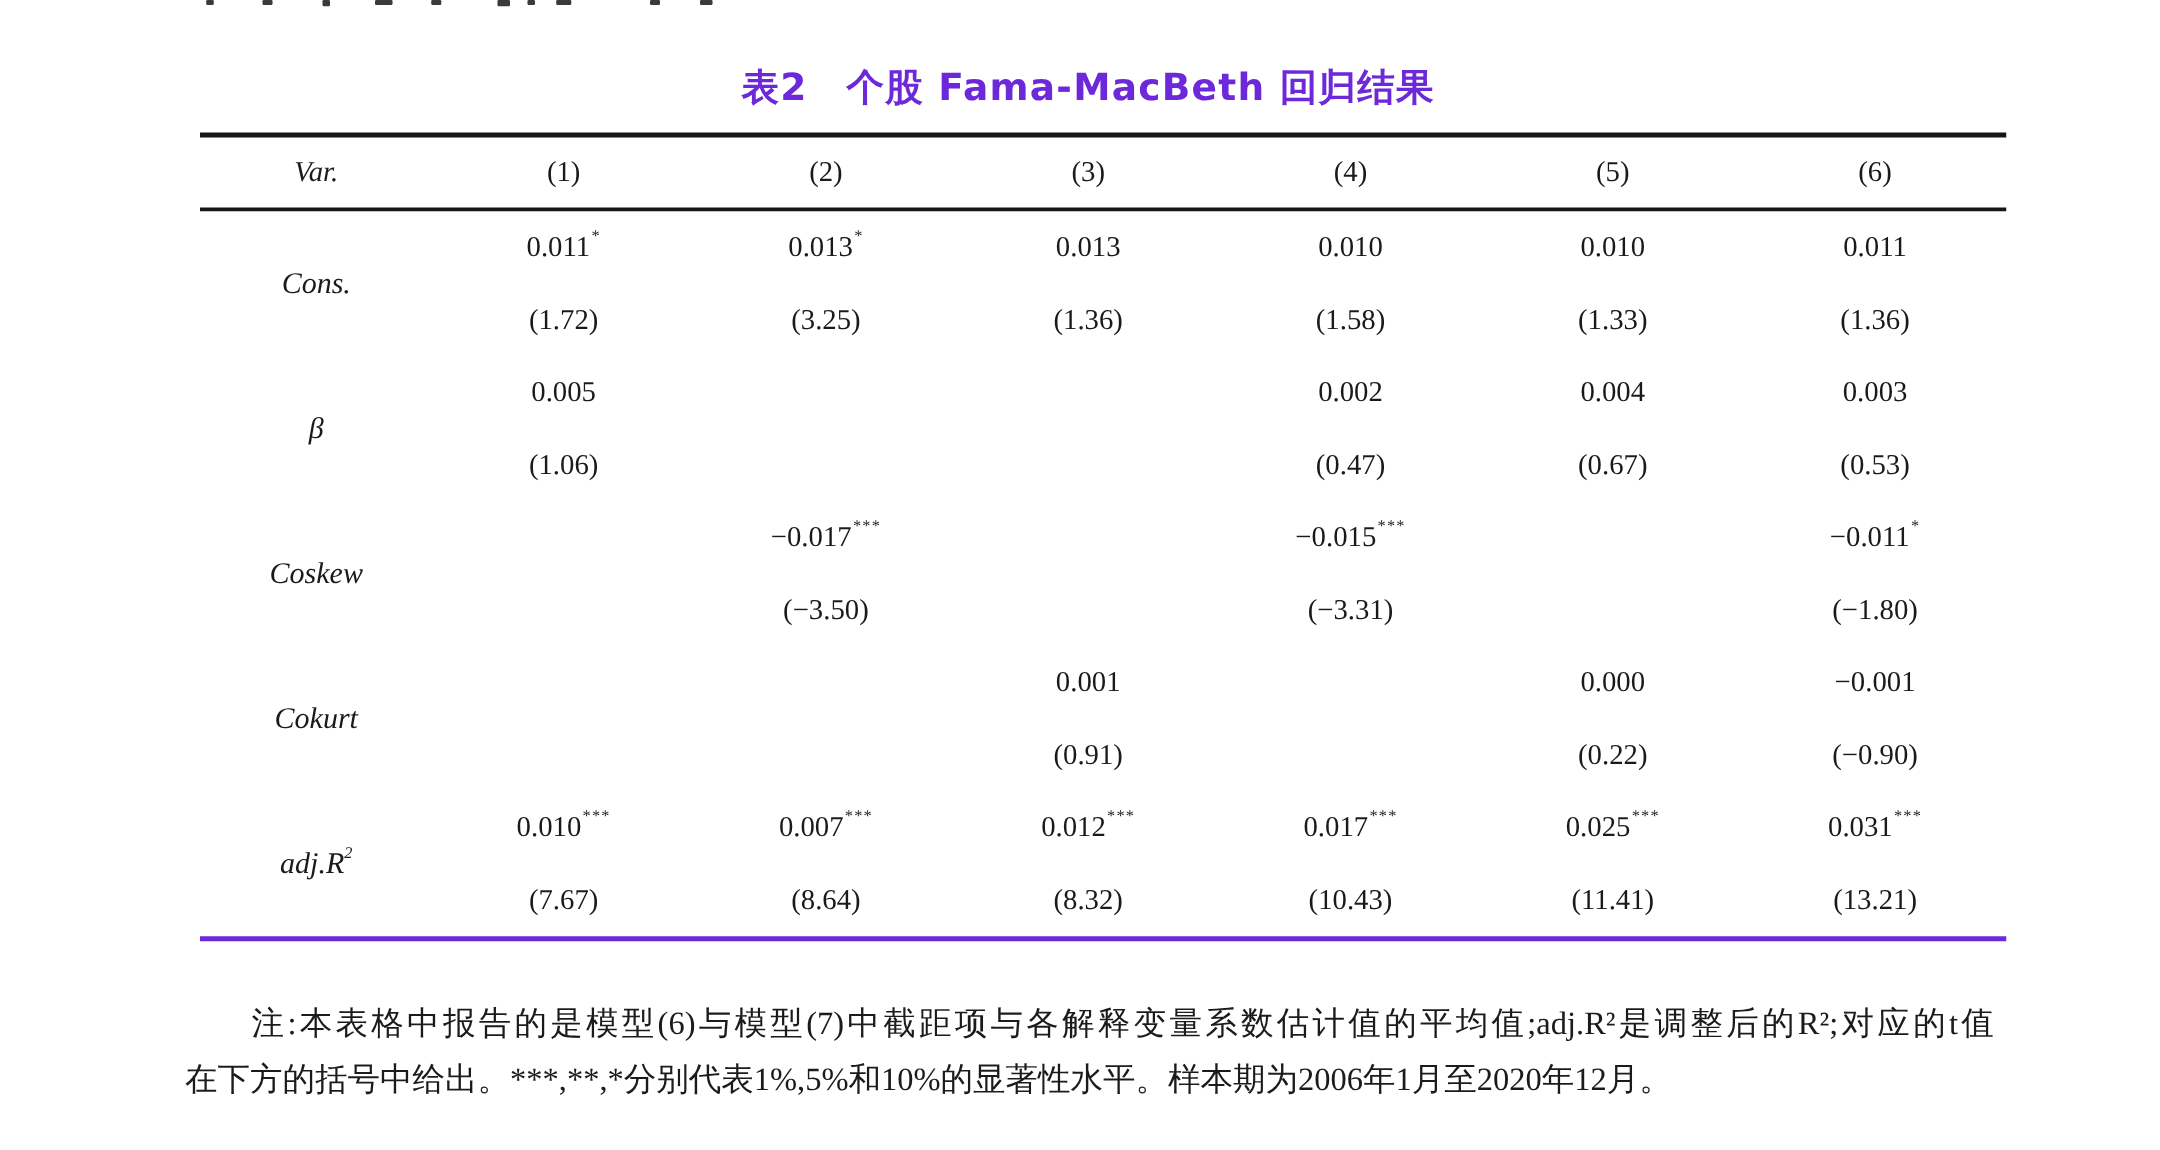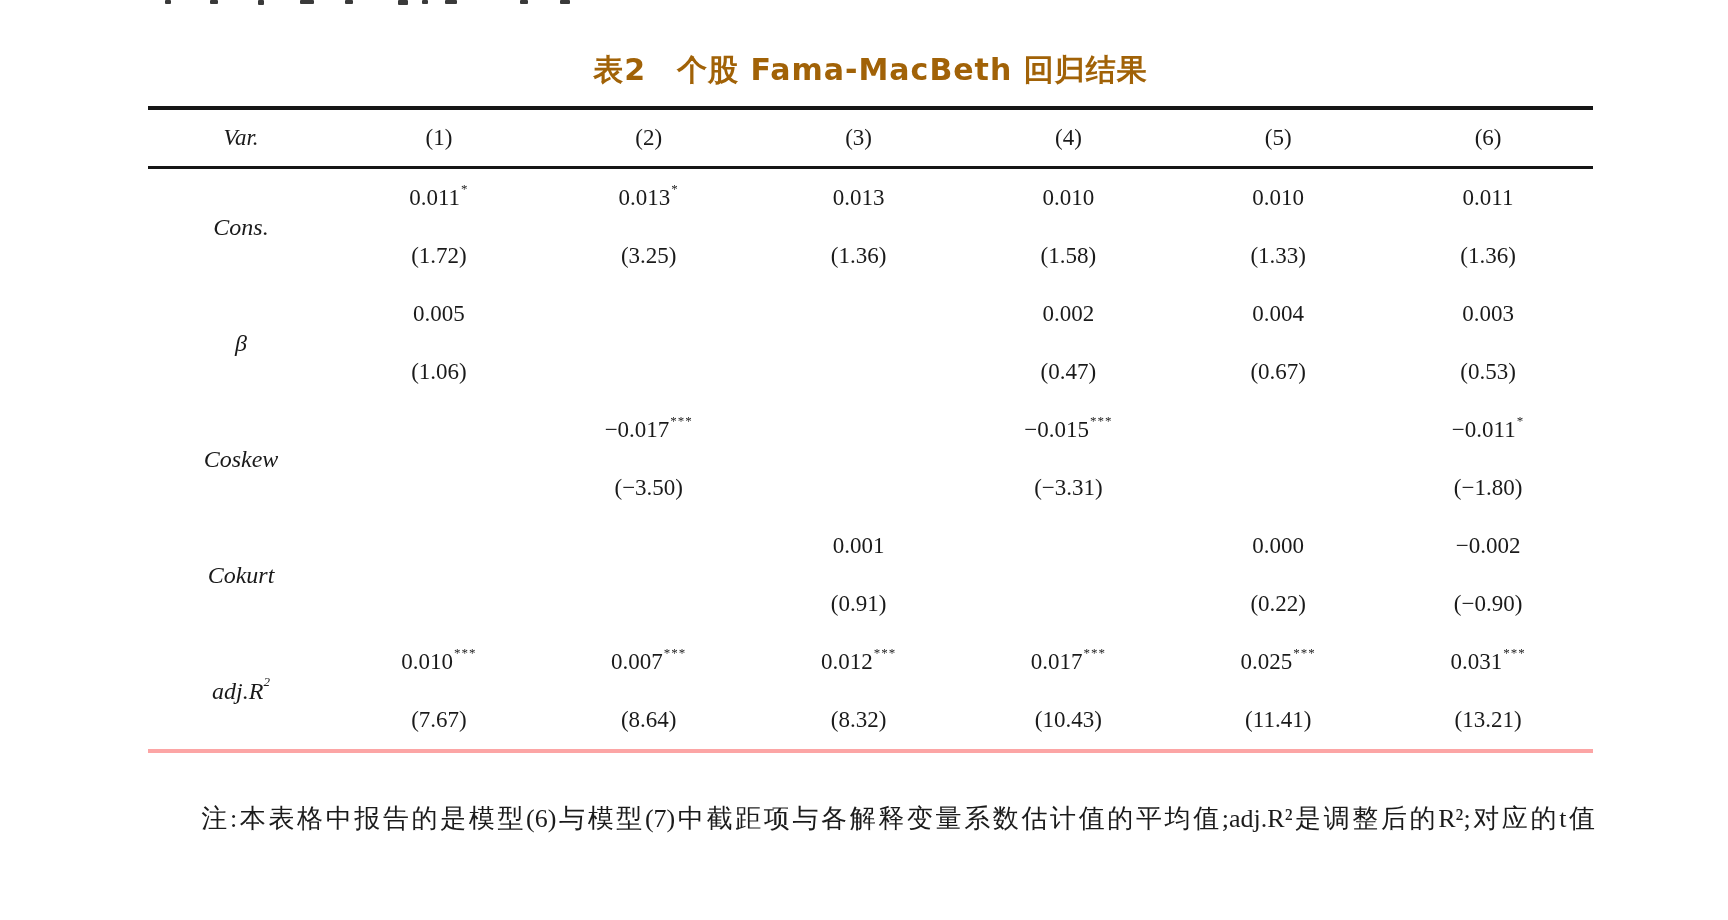--- a/index.html
+++ b/index.html
@@ -8,26 +8,26 @@
     font-family:"Liberation Serif","DejaVu Serif",serif;color:#1a1a1a;
     -webkit-font-smoothing:antialiased;
   }
   
   .fragments{position:absolute;top:0;left:0;height:8px;width:100%;}
   .frag{position:absolute;top:0;background:#3a3a3a;border-radius:1px;}
 
   .title{
     position:absolute;left:148px;top:50px;width:1445px;text-align:center;
     font-family:"DejaVu Sans","Liberation Sans",sans-serif;font-weight:bold;
-    font-size:30px;letter-spacing:1px;color:#a16207;
+    font-size:30px;letter-spacing:1px;color:#6d28d9;
   }
 
   .rtable{
-    position:absolute;left:148px;top:106px;width:1445px;
-    border-top:4px solid #161616;border-bottom:4px solid #fca5a5;
+    position:absolute;left:160px;top:106px;width:1445px;
+    border-top:4px solid #161616;border-bottom:4px solid #6d28d9;
   }
   .thead{
     display:flex;height:56px;align-items:center;
     border-bottom:3px solid #161616;font-size:23px;
   }
   .vcol{width:186px;text-align:center;font-style:italic;}
   .col{flex:1;text-align:center;}
   .trow{display:flex;}
   .vcell{
     width:186px;display:flex;align-items:center;justify-content:center;
@@ -172,21 +172,21 @@
         </div>
         <div class="dcell">
           <div class="line"></div>
           <div class="line"></div>
         </div>
         <div class="dcell">
           <div class="line">0.000</div>
           <div class="line">(0.22)</div>
         </div>
         <div class="dcell">
-          <div class="line">−0.002</div>
+          <div class="line">−0.001</div>
           <div class="line">(−0.90)</div>
         </div>
       </div>
       <div class="trow">
         <div class="vcell">adj.R<span class="lsup">2</span></div>
         <div class="dcell">
           <div class="line">0.010<span class="stars">***</span></div>
           <div class="line">(7.67)</div>
         </div>
         <div class="dcell">
@@ -208,13 +208,14 @@
         <div class="dcell">
           <div class="line">0.031<span class="stars">***</span></div>
           <div class="line">(13.21)</div>
         </div>
       </div>
     </div>
 </div>
 
 <div class="note">
   <div class="l1">注:本表格中报告的是模型(6)与模型(7)中截距项与各解释变量系数估计值的平均值;adj.R²是调整后的R²;对应的t值</div>
+  <div class="l2">在下方的括号中给出。***,**,*分别代表1%,5%和10%的显著性水平。样本期为2006年1月至2020年12月。</div>
 </div>
 
 </body></html>

